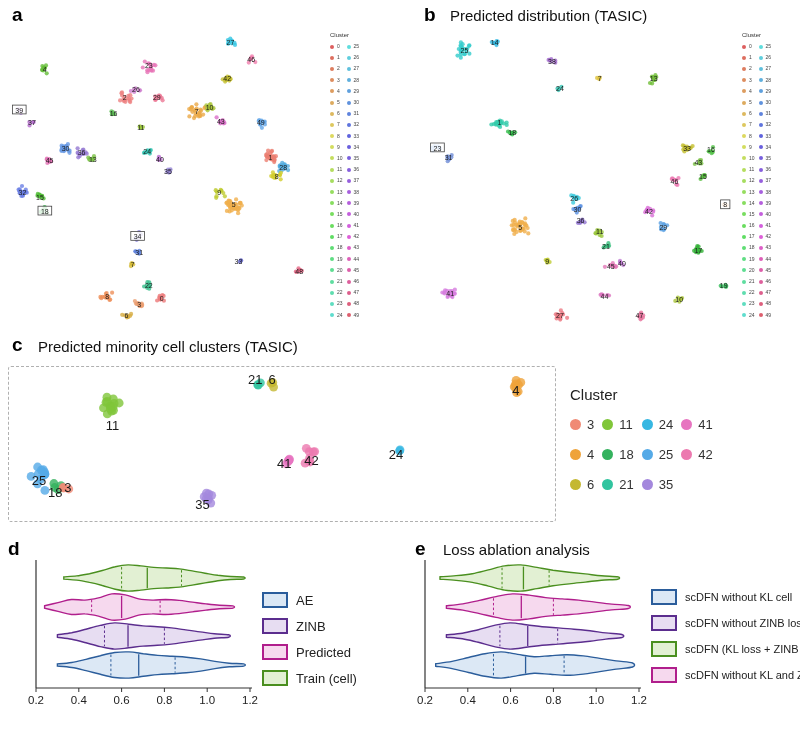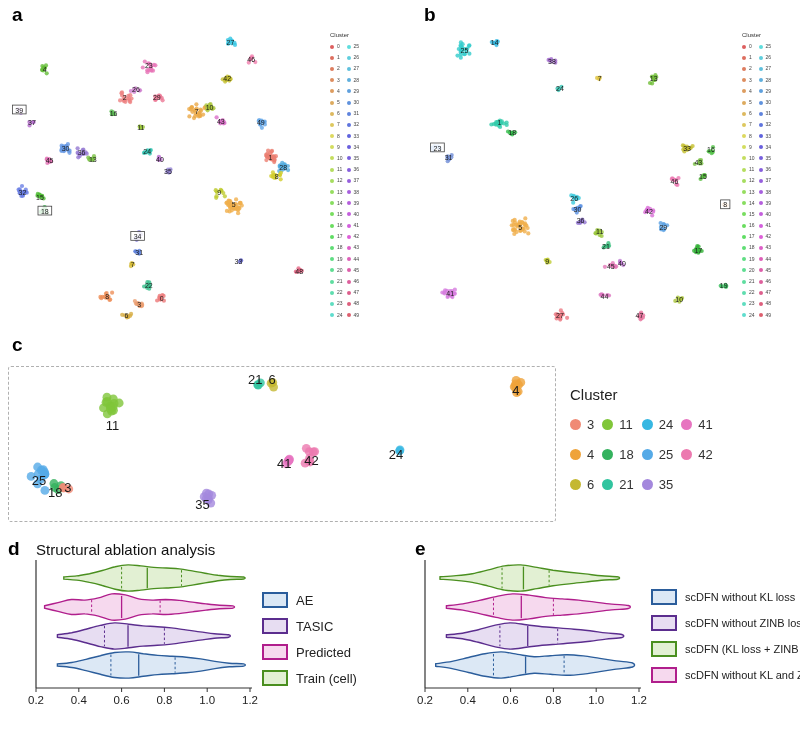--- a/index.html
+++ b/index.html
@@ -733,20 +733,21 @@
           </div>
           <div class="lg-row">
             <span class="lg-dot" style="background: rgb(221, 95, 110);"></span>
             <span class="lg-lbl">49</span>
           </div>
         </div>
       </div>
   </div>
 
   <div class="panel-letter" style="left:424px;top:4px">b</div>
+  <div class="panel-title" style="left:450px;top:7px">Predicted distribution (TASIC)</div>
   <svg id="svg-b" class="abs" style="left:420px;top:28px" width="318" height="316">
       <circle cx="40.9" cy="14.4" r="2.1" fill="hsl(180,60%,50%)" fill-opacity="0.8"></circle>
       <circle cx="40.9" cy="26.4" r="2.1" fill="hsl(180,60%,50%)" fill-opacity="0.8"></circle>
       <circle cx="41.0" cy="22.4" r="2.1" fill="hsl(180,60%,50%)" fill-opacity="0.8"></circle>
       <circle cx="42.4" cy="19.9" r="2.1" fill="hsl(180,60%,50%)" fill-opacity="0.8"></circle>
       <circle cx="42.6" cy="16.2" r="2.1" fill="hsl(180,60%,50%)" fill-opacity="0.8"></circle>
       <circle cx="45.0" cy="21.1" r="2.1" fill="hsl(180,60%,50%)" fill-opacity="0.8"></circle>
       <circle cx="41.0" cy="18.3" r="2.1" fill="hsl(180,60%,50%)" fill-opacity="0.8"></circle>
       <circle cx="38.8" cy="21.0" r="2.1" fill="hsl(180,60%,50%)" fill-opacity="0.8"></circle>
       <circle cx="41.6" cy="20.9" r="2.1" fill="hsl(180,60%,50%)" fill-opacity="0.8"></circle>
@@ -1298,20 +1299,21 @@
           </div>
           <div class="lg-row">
             <span class="lg-dot" style="background: rgb(221, 95, 110);"></span>
             <span class="lg-lbl">49</span>
           </div>
         </div>
       </div>
   </div>
 
   <div class="panel-letter" style="left:12px;top:334px">c</div>
+  <div class="panel-title" style="left:38px;top:338px">Predicted minority cell clusters (TASIC)</div>
   <div class="c-box">
     <svg id="svg-c" width="545" height="153">
         <circle cx="249.2" cy="18.1" r="4.4" fill="hsl(165,60%,48%)" fill-opacity="0.8"></circle>
         <circle cx="251.4" cy="15.8" r="4.4" fill="hsl(165,60%,48%)" fill-opacity="0.8"></circle>
         <circle cx="248.7" cy="17.7" r="4.4" fill="hsl(165,60%,48%)" fill-opacity="0.8"></circle>
         <circle cx="263.8" cy="15.5" r="4.4" fill="hsl(55,60%,48%)" fill-opacity="0.8"></circle>
         <circle cx="264.6" cy="20.1" r="4.4" fill="hsl(55,60%,48%)" fill-opacity="0.8"></circle>
         <circle cx="262.1" cy="16.2" r="4.4" fill="hsl(55,60%,48%)" fill-opacity="0.8"></circle>
         <circle cx="509.2" cy="24.5" r="4.4" fill="hsl(35,85%,58%)" fill-opacity="0.8"></circle>
         <circle cx="511.8" cy="15.4" r="4.4" fill="hsl(35,85%,58%)" fill-opacity="0.8"></circle>
@@ -1444,21 +1446,20 @@
           </div>
           <div class="lc-row">
             <span class="lc-dot" style="background: rgb(236, 121, 175);"></span>
             <span class="lc-lbl">42</span>
           </div>
         </div>
       </div>
   </div>
 
   <div class="panel-letter" style="left:8px;top:538px">d</div>
-  <div class="panel-title" style="left:36px;top:541px">Structural ablation analysis</div>
   <svg id="svg-d" class="abs" style="left:18px;top:558px" width="240" height="152">
       <line x1="18" y1="2" x2="18" y2="130" stroke="#333" stroke-width="1.2"></line>
       <line x1="18" y1="130" x2="234" y2="130" stroke="#333" stroke-width="1.2"></line>
       <line x1="18" y1="130" x2="18" y2="134" stroke="#333" stroke-width="1"></line>
       <text x="18" y="146" text-anchor="middle" font-size="11.5" fill="#222" font-family="Liberation Sans, DejaVu Sans, sans-serif">0.2</text>
       <line x1="60.800000000000004" y1="130" x2="60.800000000000004" y2="134" stroke="#333" stroke-width="1"></line>
       <text x="60.800000000000004" y="146" text-anchor="middle" font-size="11.5" fill="#222" font-family="Liberation Sans, DejaVu Sans, sans-serif">0.4</text>
       <line x1="103.6" y1="130" x2="103.6" y2="134" stroke="#333" stroke-width="1"></line>
       <text x="103.6" y="146" text-anchor="middle" font-size="11.5" fill="#222" font-family="Liberation Sans, DejaVu Sans, sans-serif">0.6</text>
       <line x1="146.4" y1="130" x2="146.4" y2="134" stroke="#333" stroke-width="1"></line>
@@ -1484,33 +1485,34 @@
       <line x1="157.1" y1="99.3194827586207" x2="157.1" y2="114.6805172413793" stroke="#2b5d9b" stroke-width="1" stroke-dasharray="2.5,2.2"></line>
       <line x1="120.72000000000001" y1="96.27810344827586" x2="120.72000000000001" y2="117.72189655172414" stroke="#2b5d9b" stroke-width="1.3"></line>
     </svg>
   <div class="legend-v legend-d" style="left:262px;top:592px" id="legend-d">
       <div class="lv-row">
         <span class="lv-swatch" style="border-color: rgb(43, 93, 155); background: rgb(220, 232, 245);"></span>
         <span class="lv-lbl">AE</span>
       </div>
       <div class="lv-row">
         <span class="lv-swatch" style="border-color: rgb(91, 45, 142); background: rgb(231, 221, 242);"></span>
-        <span class="lv-lbl">TASIC</span>
+        <span class="lv-lbl">ZINB</span>
       </div>
       <div class="lv-row">
         <span class="lv-swatch" style="border-color: rgb(176, 30, 140); background: rgb(246, 217, 238);"></span>
         <span class="lv-lbl">Predicted</span>
       </div>
       <div class="lv-row">
         <span class="lv-swatch" style="border-color: rgb(74, 143, 31); background: rgb(226, 240, 211);"></span>
         <span class="lv-lbl">Train (cell)</span>
       </div>
     </div>
 
   <div class="panel-letter" style="left:415px;top:538px">e</div>
+  <div class="panel-title" style="left:443px;top:541px">Loss ablation analysis</div>
   <svg id="svg-e" class="abs" style="left:407px;top:558px" width="240" height="152">
       <line x1="18" y1="2" x2="18" y2="130" stroke="#333" stroke-width="1.2"></line>
       <line x1="18" y1="130" x2="234" y2="130" stroke="#333" stroke-width="1.2"></line>
       <line x1="18" y1="130" x2="18" y2="134" stroke="#333" stroke-width="1"></line>
       <text x="18" y="146" text-anchor="middle" font-size="11.5" fill="#222" font-family="Liberation Sans, DejaVu Sans, sans-serif">0.2</text>
       <line x1="60.800000000000004" y1="130" x2="60.800000000000004" y2="134" stroke="#333" stroke-width="1"></line>
       <text x="60.800000000000004" y="146" text-anchor="middle" font-size="11.5" fill="#222" font-family="Liberation Sans, DejaVu Sans, sans-serif">0.4</text>
       <line x1="103.6" y1="130" x2="103.6" y2="134" stroke="#333" stroke-width="1"></line>
       <text x="103.6" y="146" text-anchor="middle" font-size="11.5" fill="#222" font-family="Liberation Sans, DejaVu Sans, sans-serif">0.6</text>
       <line x1="146.4" y1="130" x2="146.4" y2="134" stroke="#333" stroke-width="1"></line>
@@ -1532,21 +1534,21 @@
       <line x1="150.67999999999998" y1="70.68256097560976" x2="150.67999999999998" y2="85.31743902439024" stroke="#5b2d8e" stroke-width="1" stroke-dasharray="2.5,2.2"></line>
       <line x1="120.72000000000001" y1="67.96060975609757" x2="120.72000000000001" y2="88.03939024390243" stroke="#5b2d8e" stroke-width="1.3"></line>
       <path d="M28.7,105.8C31.4,105.4 39.6,104.4 45.1,103.4C50.6,102.4 56.0,100.8 61.5,99.5C67.0,98.3 72.5,96.7 77.9,95.8C83.4,94.8 88.9,93.8 94.3,93.9C99.8,94.0 105.3,95.6 110.7,96.4C116.2,97.2 121.7,98.4 127.1,98.7C132.6,98.9 138.1,98.0 143.5,97.7C149.0,97.3 154.5,96.6 160.0,96.7C165.4,96.7 170.9,97.3 176.4,97.9C181.8,98.5 187.3,99.6 192.8,100.4C198.2,101.2 203.7,102.1 209.2,102.9C214.6,103.7 222.8,104.0 225.6,105.0C228.3,106.0 228.3,108.0 225.6,109.0C222.8,110.0 214.6,110.3 209.2,111.1C203.7,111.9 198.2,112.8 192.8,113.6C187.3,114.4 181.8,115.5 176.4,116.1C170.9,116.7 165.4,117.3 160.0,117.3C154.5,117.4 149.0,116.7 143.5,116.3C138.1,116.0 132.6,115.1 127.1,115.3C121.7,115.6 116.2,116.8 110.7,117.6C105.3,118.4 99.8,120.0 94.3,120.1C88.9,120.2 83.4,119.2 77.9,118.2C72.5,117.3 67.0,115.7 61.5,114.5C56.0,113.2 50.6,111.6 45.1,110.6C39.6,109.6 31.4,108.6 28.7,108.2Z" fill="#dce8f5" stroke="#2b5d9b" stroke-width="1.4"></path>
       <line x1="86.48" y1="96.0170652173913" x2="86.48" y2="117.9829347826087" stroke="#2b5d9b" stroke-width="1" stroke-dasharray="2.5,2.2"></line>
       <line x1="157.1" y1="97.84152173913043" x2="157.1" y2="116.15847826086957" stroke="#2b5d9b" stroke-width="1" stroke-dasharray="2.5,2.2"></line>
       <line x1="118.58000000000001" y1="98.42847826086957" x2="118.58000000000001" y2="115.57152173913043" stroke="#2b5d9b" stroke-width="1.3"></line>
     </svg>
   <div class="legend-v legend-e" style="left:651px;top:589px" id="legend-e">
       <div class="lv-row">
         <span class="lv-swatch" style="border-color: rgb(43, 93, 155); background: rgb(220, 232, 245);"></span>
-        <span class="lv-lbl">scDFN without KL loss</span>
+        <span class="lv-lbl">scDFN without KL cell</span>
       </div>
       <div class="lv-row">
         <span class="lv-swatch" style="border-color: rgb(91, 45, 142); background: rgb(231, 221, 242);"></span>
         <span class="lv-lbl">scDFN without ZINB loss</span>
       </div>
       <div class="lv-row">
         <span class="lv-swatch" style="border-color: rgb(74, 143, 31); background: rgb(226, 240, 211);"></span>
         <span class="lv-lbl">scDFN (KL loss + ZINB loss)</span>
       </div>
       <div class="lv-row">

